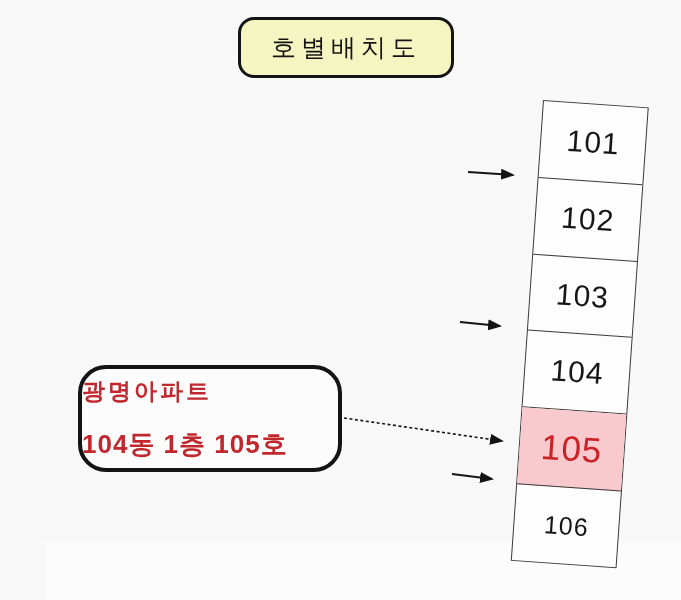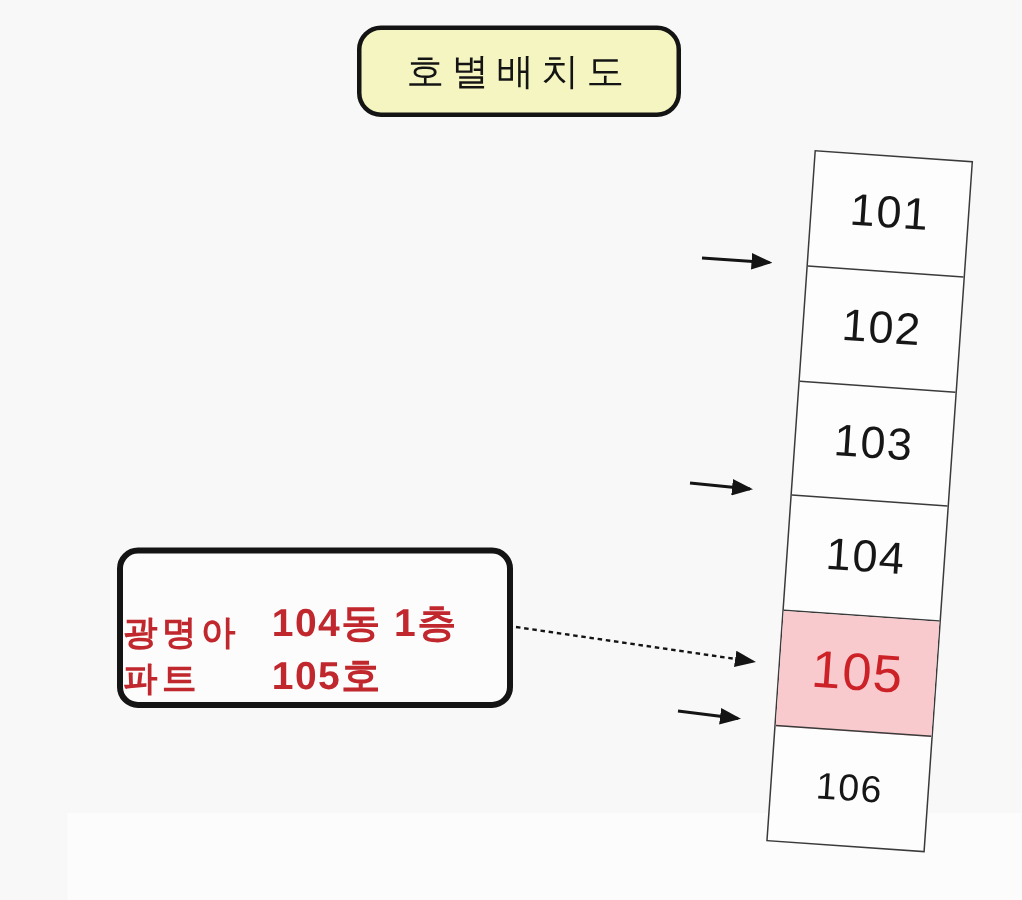--- a/index.html
+++ b/index.html
@@ -60,24 +60,24 @@
   }
 
   
   .callout-box {
     position: absolute;
     left: 78px; top: 365px;
     width: 264px; height: 107px;
     box-sizing: border-box;
     background: #fcfcfc;
     border: 4px solid #141414;
-    border-radius: 14px;
+    border-radius: 28px;
     display: flex;
-    flex-direction: row;
-    align-items: flex-end;
+    flex-direction: column;
+    align-items: flex-start;
     justify-content: center;
     color: #c0282e;
   }
   .callout-line1 { font-size: 23px; font-weight: 600; letter-spacing: 3px; }
   .callout-line2 { font-size: 26px; font-weight: 700; letter-spacing: 1px; margin-top: 20px; }
 
   
   .ghost-region {
     position: absolute;
     left: 45px; top: 542px; right: 0; bottom: 0;

